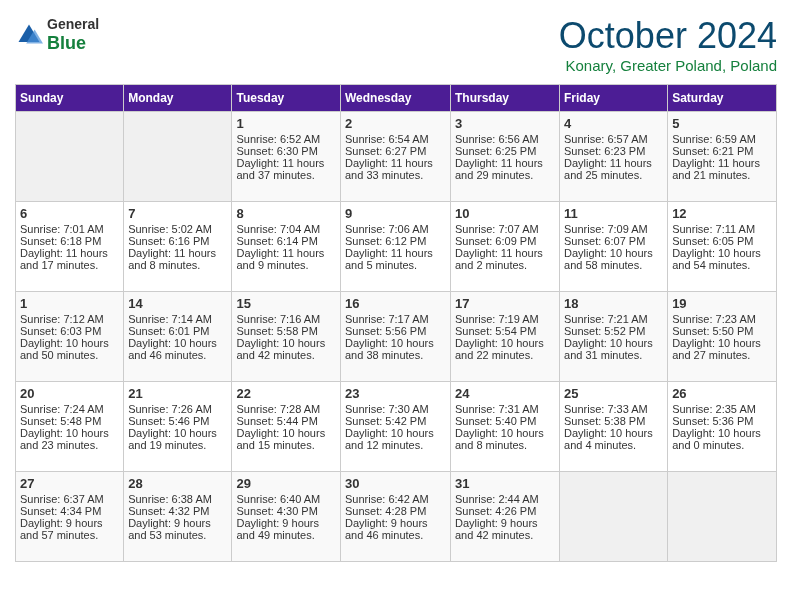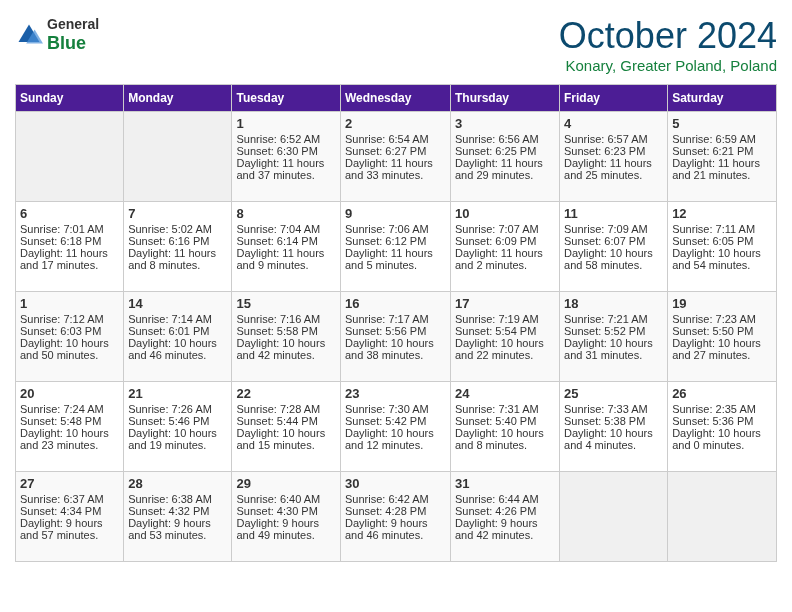--- a/index.html
+++ b/index.html
@@ -153,18 +153,18 @@
         <td><span class="day-num">23</span><span>Sunrise: 7:30 AM</span><br><span>Sunset: 5:42 PM</span><br><span>Daylight: 10 hours and 12 minutes.</span></td>
         <td><span class="day-num">24</span><span>Sunrise: 7:31 AM</span><br><span>Sunset: 5:40 PM</span><br><span>Daylight: 10 hours and 8 minutes.</span></td>
         <td><span class="day-num">25</span><span>Sunrise: 7:33 AM</span><br><span>Sunset: 5:38 PM</span><br><span>Daylight: 10 hours and 4 minutes.</span></td>
         <td><span class="day-num">26</span><span>Sunrise: 2:35 AM</span><br><span>Sunset: 5:36 PM</span><br><span>Daylight: 10 hours and 0 minutes.</span></td>
       </tr>
       <tr>
         <td><span class="day-num">27</span><span>Sunrise: 6:37 AM</span><br><span>Sunset: 4:34 PM</span><br><span>Daylight: 9 hours and 57 minutes.</span></td>
         <td><span class="day-num">28</span><span>Sunrise: 6:38 AM</span><br><span>Sunset: 4:32 PM</span><br><span>Daylight: 9 hours and 53 minutes.</span></td>
         <td><span class="day-num">29</span><span>Sunrise: 6:40 AM</span><br><span>Sunset: 4:30 PM</span><br><span>Daylight: 9 hours and 49 minutes.</span></td>
         <td><span class="day-num">30</span><span>Sunrise: 6:42 AM</span><br><span>Sunset: 4:28 PM</span><br><span>Daylight: 9 hours and 46 minutes.</span></td>
-        <td><span class="day-num">31</span><span>Sunrise: 6:44 AM</span><br><span>Sunset: 4:26 PM</span><br><span>Daylight: 9 hours and 42 minutes.</span></td>
+        <td><span class="day-num">31</span><span>Sunrise: 2:44 AM</span><br><span>Sunset: 4:26 PM</span><br><span>Daylight: 9 hours and 42 minutes.</span></td>
         <td class="empty-cell"></td>
         <td class="empty-cell"></td>
       </tr>
     </tbody>
 </table>
 
 </body></html>

